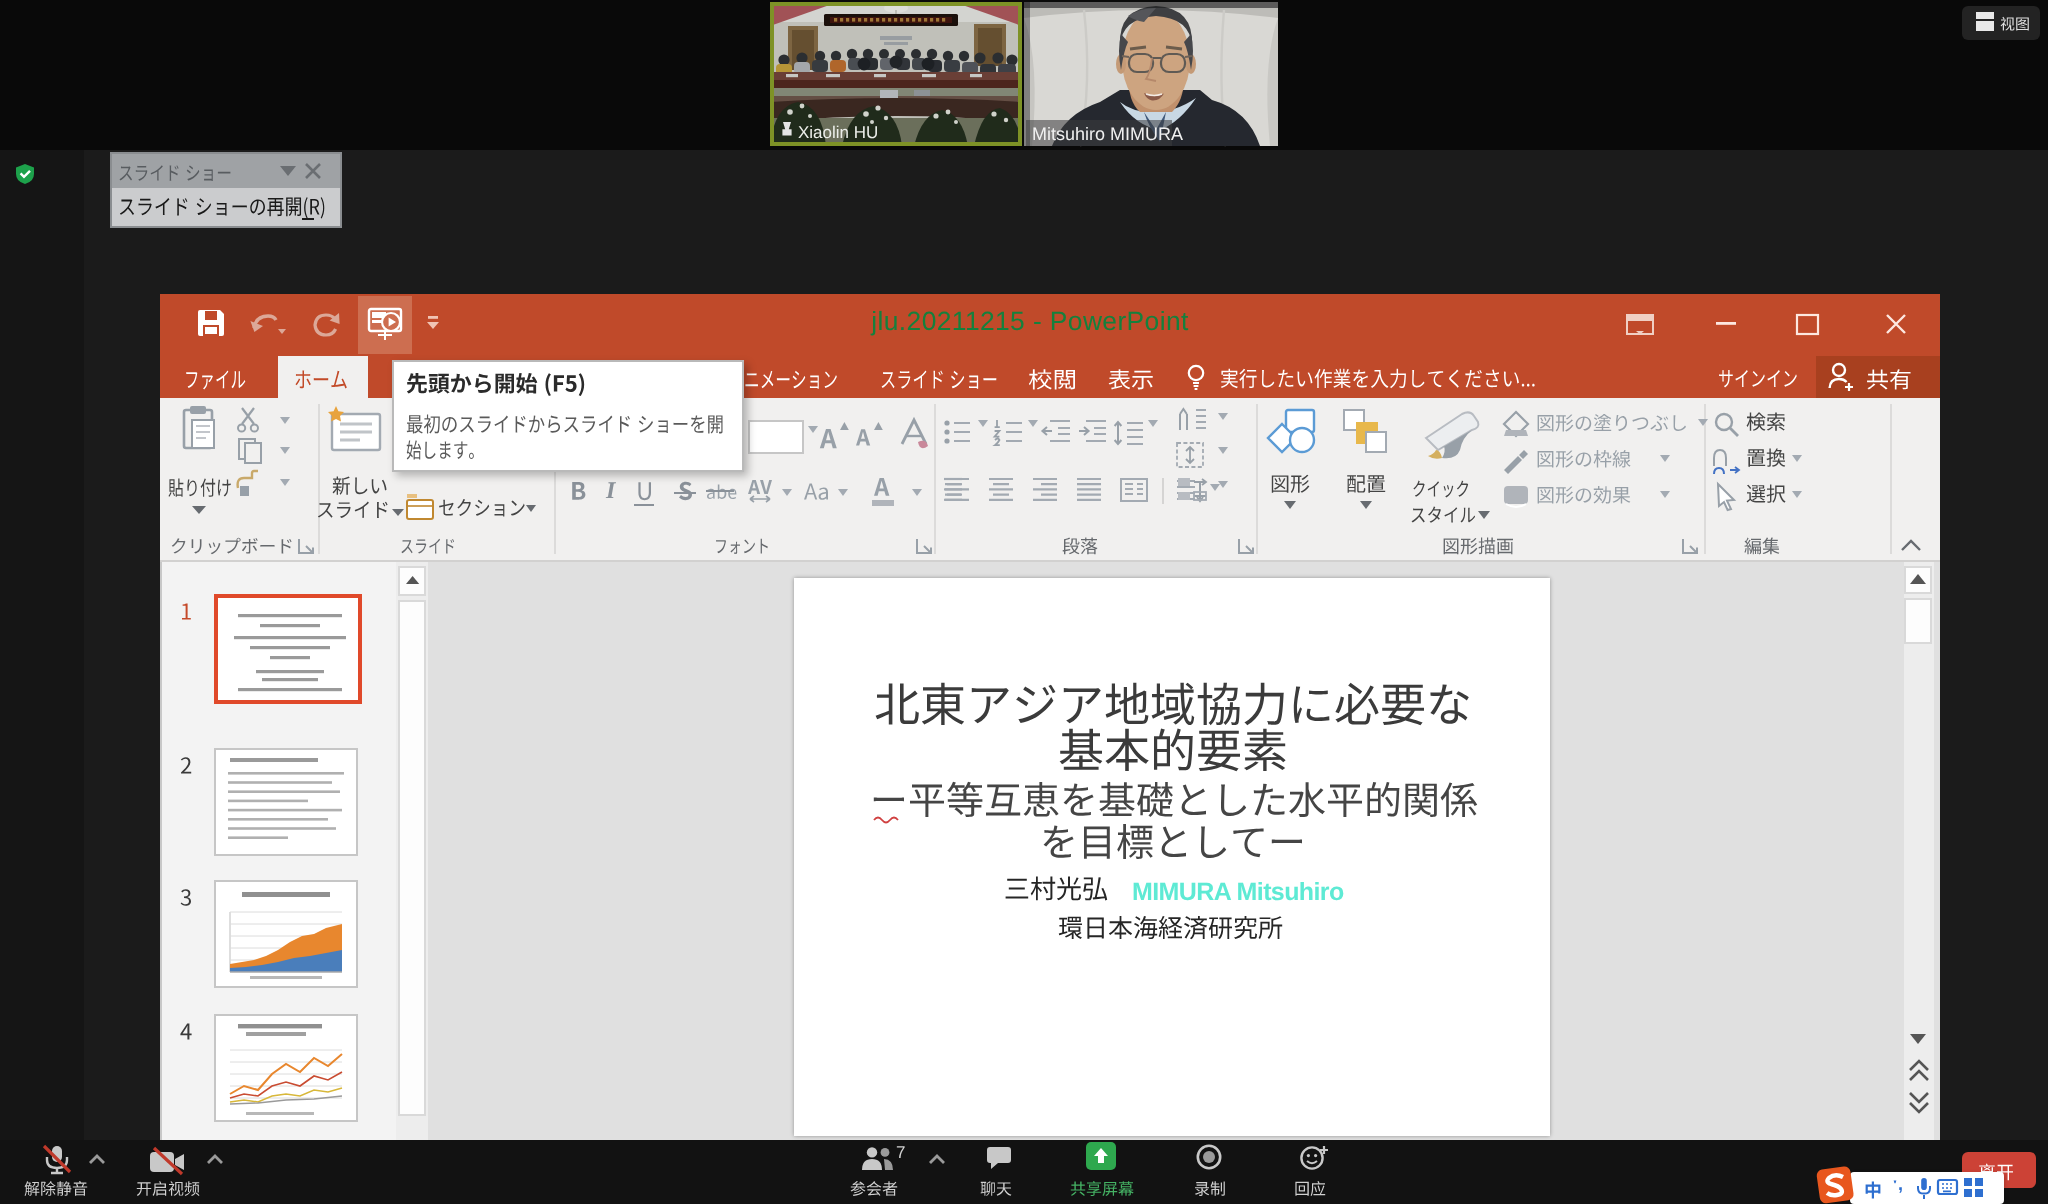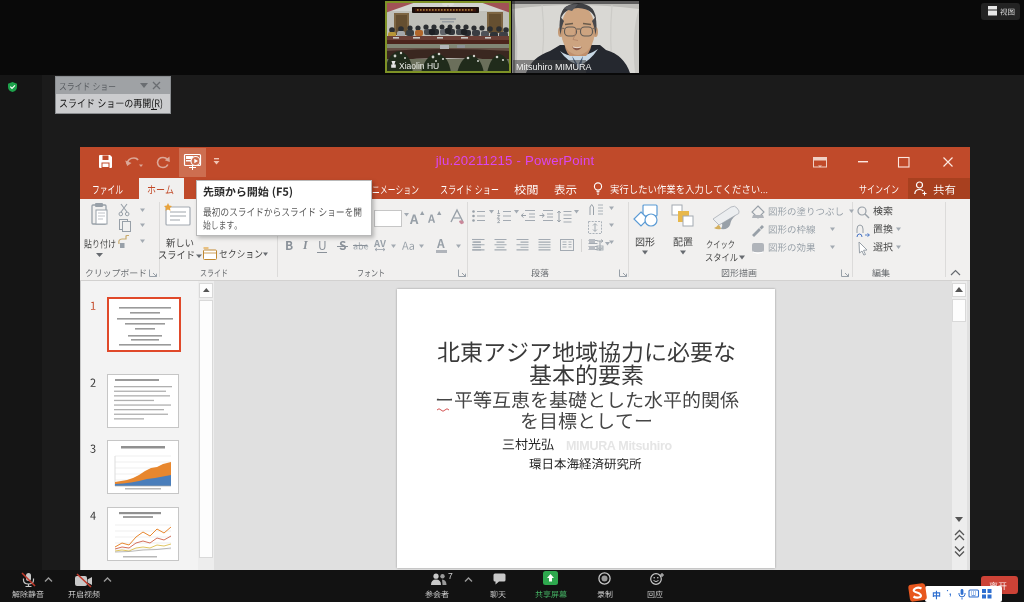--- a/index.html
+++ b/index.html
@@ -208,21 +208,21 @@
       <rect x="2" y="2" width="7" height="3" fill="#fff"></rect>
       <rect x="2" y="6" width="5" height="1.5" fill="#fff"></rect>
       <circle cx="11.5" cy="7" r="4.5" fill="#cd6e50" stroke="#fff" stroke-width="1.1"></circle>
       <path d="M10.3 4.8 L14 7 L10.3 9.2 Z" fill="#fff"></path>
       <path d="M5 13.5 l7 0 M8.5 12 l0 4" stroke="#fff" stroke-width="1"></path>
     </svg>
     <svg class="t" style="left:213px;top:158px" width="8" height="9" viewBox="0 0 8 9">
       <rect x="1" y="0" width="5" height="1.4" fill="#f0c4b4"></rect>
       <path d="M0.5 3 L6.5 3 L3.5 6.5 Z" fill="#f0c4b4"></path>
     </svg>
-    <div class="a" style="left:325px;top:152.5px;width:380px;text-align:center;font-size:13.2px;color:#d946ef;letter-spacing:0.2px">jlu.20211215 - PowerPoint</div>
+    <div class="a" style="left:325px;top:152.5px;width:380px;text-align:center;font-size:13.2px;color:#15803d;letter-spacing:0.2px">jlu.20211215 - PowerPoint</div>
     <svg class="t" style="left:813px;top:157px" width="15" height="11" viewBox="0 0 15 11">
       <rect x="0.5" y="0.5" width="13" height="9.5" fill="none" stroke="#f0d0c4" stroke-width="1"></rect>
       <rect x="0.5" y="0.5" width="13" height="3" fill="#f0d0c4"></rect>
       <path d="M5 8.5 l2 1.8 2 -1.8z" fill="#f0d0c4"></path>
     </svg>
     <svg class="t" style="left:858px;top:161px" width="11" height="2" viewBox="0 0 11 2">
       <rect width="10" height="1.4" fill="#fde8e0"></rect>
     </svg>
     <svg class="t" style="left:898px;top:157px" width="12" height="11" viewBox="0 0 12 11">
       <rect x="0.5" y="0.5" width="10.5" height="9.5" fill="none" stroke="#fde8e0" stroke-width="1.1"></rect>
@@ -786,21 +786,21 @@
       </g>
     </svg>
     <svg class="t" style="left:437px;top:408px" width="15" height="4" viewBox="0 0 15 4">
       <path d="M0 2 q2 -2.5 4 0 q2 2.5 4 0 q2 -2.5 4 0" stroke="#d04040" stroke-width="0.9" fill="none"></path>
     </svg>
     <svg class="t" style="left:502.0px;top:433.9px" width="55" height="21" viewBox="0 -15.1 55 21">
       <g>
         <path d="M1.6 -9.7V-8.7H11.4V-9.7ZM2.4 -5.4V-4.4H10.4V-5.4ZM0.8 -0.9V0.1H12.1V-0.9Z M19.6 -5.5C20.2 -4.5 20.9 -3.2 21.2 -2.3L22.1 -2.8C21.8 -3.6 21.1 -4.9 20.4 -5.9ZM23.2 -10.9V-8.2H19.3V-7.2H23.2V-0.3C23.2 -0.1 23.1 0 22.8 0C22.6 0 21.8 0 20.9 0C21 0.3 21.2 0.8 21.2 1C22.4 1 23.1 1 23.5 0.8C24 0.7 24.2 0.4 24.2 -0.3V-7.2H25.6V-8.2H24.2V-10.9ZM16 -10.9V-8.1H13.7V-7.2H15.8C15.4 -5.4 14.4 -3.4 13.4 -2.3C13.5 -2 13.8 -1.6 13.9 -1.4C14.7 -2.3 15.4 -3.8 16 -5.3V1H16.9V-4.9C17.4 -4.3 18.1 -3.5 18.3 -3L19 -3.8C18.7 -4.2 17.4 -5.6 16.9 -6V-7.2H18.9V-8.1H16.9V-10.9Z M27.8 -10C28.5 -8.9 29.1 -7.6 29.3 -6.7L30.3 -7.1C30 -8 29.3 -9.3 28.7 -10.3ZM36.3 -10.4C36 -9.4 35.3 -8 34.7 -7.1L35.5 -6.7C36.1 -7.6 36.8 -8.9 37.3 -10.1ZM32 -10.9V-6H26.7V-5H30.2C30 -2.6 29.5 -0.7 26.4 0.2C26.7 0.4 26.9 0.8 27.1 1C30.3 -0 31 -2.2 31.2 -5H33.6V-0.4C33.6 0.7 33.9 1 35.1 1C35.3 1 36.7 1 37 1C38.1 1 38.4 0.5 38.5 -1.7C38.2 -1.8 37.8 -1.9 37.6 -2.1C37.5 -0.2 37.4 0.1 36.9 0.1C36.6 0.1 35.5 0.1 35.2 0.1C34.7 0.1 34.6 0 34.6 -0.4V-5H38.3V-6H33V-10.9Z M40.3 -7.4C40.1 -6.1 39.9 -4.4 39.6 -3.4L40.6 -3.2L40.7 -3.8H43.4C43.2 -1.3 43 -0.3 42.7 -0C42.6 0.1 42.4 0.1 42.2 0.1C41.9 0.1 41.2 0.1 40.4 0C40.6 0.3 40.7 0.7 40.7 1C41.5 1 42.2 1.1 42.6 1C43 1 43.3 0.9 43.5 0.6C43.9 0.2 44.2 -1.1 44.4 -4.3C44.4 -4.4 44.4 -4.7 44.4 -4.7H40.9L41.2 -6.5H44.4V-10.4H39.9V-9.5H43.5V-7.4ZM48.7 -4.8C49.3 -3.6 49.8 -2.2 50.2 -0.9L46.4 -0.6C47.1 -3.3 47.9 -7.3 48.4 -10.3L47.3 -10.5C46.9 -7.4 46.1 -3.2 45.4 -0.5L44.4 -0.4L44.5 0.7C46.1 0.5 48.3 0.2 50.4 -0C50.5 0.4 50.6 0.8 50.6 1.1L51.6 0.8C51.4 -0.8 50.6 -3.2 49.6 -5.1Z" fill="#262626"></path>
       </g>
     </svg>
-    <div class="a" style="left:566px;top:439px;font-size:12.5px;font-weight:bold;letter-spacing:-0.3px;color:#e5e5e5">MIMURA Mitsuhiro</div>
+    <div class="a" style="left:566px;top:439px;font-size:12.5px;font-weight:bold;letter-spacing:-0.3px;color:#5eead4">MIMURA Mitsuhiro</div>
     <svg class="t" style="left:528.8px;top:453.5px" width="115" height="20" viewBox="0 -14.5 115 20">
       <g>
         <path d="M4.3 -6.8V-6H12V-6.8ZM6 -4.6H10.3V-3.4H6ZM9.4 -9.4H10.6V-8.2H9.4ZM7.5 -9.4H8.7V-8.2H7.5ZM5.7 -9.4H6.9V-8.2H5.7ZM4.9 -10.1V-7.5H11.4V-10.1ZM0.4 -1.8 0.6 -0.9C1.8 -1.2 3.3 -1.7 4.7 -2.1L4.6 -2.9L3 -2.5V-5.2H4.3V-6H3V-8.8H4.5V-9.6H0.6V-8.8H2.1V-6H0.7V-5.2H2.1V-2.2ZM11.1 -2.5C10.6 -2.2 9.9 -1.7 9.4 -1.4C9.1 -1.8 8.8 -2.2 8.6 -2.6H11.2V-5.3H5.1V-2.6H7.4C6.4 -1.7 4.8 -0.9 3.5 -0.4C3.6 -0.2 3.9 0.1 4 0.3C4.9 -0.1 6 -0.6 6.9 -1.3V1H7.8V-2L8 -2.2C8.7 -0.7 9.9 0.5 11.4 1C11.5 0.8 11.8 0.4 12 0.3C11.2 0 10.5 -0.4 9.9 -0.9C10.5 -1.2 11.2 -1.6 11.7 -2Z M15.7 -4.4H21.9V-0.9H15.7ZM15.7 -5.3V-8.7H21.9V-5.3ZM14.7 -9.7V0.9H15.7V0.1H21.9V0.8H22.9V-9.7Z M30.8 -10.5V-7.9H25.8V-6.9H30.2C29.1 -4.8 27.3 -2.7 25.4 -1.8C25.6 -1.6 25.9 -1.2 26.1 -1C27.9 -2.1 29.6 -3.9 30.8 -6.1V-2.3H28.3V-1.3H30.8V1H31.7V-1.3H34.1V-2.3H31.7V-6.1C32.9 -3.9 34.6 -2 36.4 -1C36.6 -1.3 36.9 -1.6 37.1 -1.8C35.2 -2.8 33.4 -4.8 32.3 -6.9H36.7V-7.9H31.7V-10.5Z M38.6 -9.7C39.4 -9.3 40.2 -8.7 40.7 -8.3L41.2 -9C40.8 -9.5 39.9 -10 39.1 -10.4ZM38 -6.4C38.8 -6 39.7 -5.5 40.1 -5L40.6 -5.8C40.2 -6.2 39.3 -6.7 38.5 -7ZM38.3 0.3 39.1 0.8C39.7 -0.3 40.5 -1.9 41 -3.2L40.2 -3.8C39.6 -2.3 38.9 -0.7 38.3 0.3ZM43 -10.5C42.6 -9 41.9 -7.6 41 -6.7C41.2 -6.5 41.6 -6.3 41.8 -6.1C42.2 -6.6 42.7 -7.3 43.1 -8.1H49.4V-8.9H43.5C43.6 -9.4 43.8 -9.8 44 -10.3ZM42.7 -7C42.6 -6.2 42.5 -5.3 42.4 -4.4H41.1V-3.5H42.2C42 -2.3 41.9 -1.1 41.7 -0.3L42.6 -0.2L42.7 -0.8H47.4C47.3 -0.3 47.2 -0.1 47.1 0C46.9 0.2 46.8 0.2 46.6 0.2C46.3 0.2 45.8 0.2 45.1 0.2C45.3 0.4 45.4 0.7 45.4 1C46 1 46.6 1 47 1C47.3 0.9 47.6 0.8 47.8 0.5C48 0.3 48.1 -0.1 48.2 -0.8H49.6V-1.6H48.4C48.4 -2.1 48.5 -2.8 48.5 -3.5H49.6V-4.4H48.5L48.6 -6.5C48.6 -6.6 48.7 -7 48.7 -7ZM43.5 -6.1H45.1L45 -4.4H43.2ZM45.9 -6.1H47.8L47.7 -4.4H45.8ZM43.1 -3.5H44.9L44.6 -1.6H42.8ZM45.7 -3.5H47.6C47.6 -2.7 47.5 -2.1 47.5 -1.6H45.5Z M53.7 -3.2C54 -2.5 54.4 -1.5 54.5 -0.9L55.2 -1.2C55.1 -1.8 54.8 -2.7 54.4 -3.4ZM51.1 -3.4C51 -2.2 50.7 -1.1 50.3 -0.4C50.5 -0.3 50.9 -0.1 51.1 -0C51.5 -0.8 51.8 -2 51.9 -3.2ZM60.2 -9C59.8 -8.2 59.2 -7.5 58.5 -6.9C57.8 -7.5 57.2 -8.2 56.9 -9ZM55.2 -9.9V-9H56.5L56 -8.8C56.4 -7.9 57 -7 57.8 -6.3C56.9 -5.8 56 -5.3 54.9 -5.1C55.1 -4.9 55.4 -4.5 55.5 -4.3C56.6 -4.6 57.6 -5.1 58.5 -5.7C59.4 -5.1 60.4 -4.6 61.6 -4.3C61.7 -4.5 62 -4.9 62.2 -5.1C61.1 -5.3 60.1 -5.7 59.2 -6.3C60.2 -7.2 61 -8.2 61.5 -9.6L60.9 -9.9L60.7 -9.9ZM58.1 -4.9V-3.1H55.7V-2.3H58.1V-0.2H54.9V0.6H62V-0.2H59V-2.3H61.5V-3.1H59V-4.9ZM50.4 -4.9 50.5 -4 52.5 -4.2V1H53.3V-4.2L54.3 -4.3C54.4 -4 54.5 -3.8 54.5 -3.6L55.2 -3.9C55.1 -4.5 54.6 -5.6 54.1 -6.4L53.4 -6.2C53.6 -5.8 53.8 -5.4 54 -5L52.1 -5C53 -6.1 53.9 -7.5 54.6 -8.7L53.9 -9.1C53.5 -8.4 53.1 -7.6 52.6 -6.8C52.4 -7.1 52.1 -7.4 51.8 -7.7C52.3 -8.3 52.8 -9.3 53.3 -10.2L52.4 -10.5C52.2 -9.8 51.7 -8.9 51.3 -8.2L51 -8.5L50.5 -7.9C51 -7.4 51.7 -6.6 52.1 -6.1C51.8 -5.7 51.5 -5.3 51.3 -4.9Z M63.6 -9.7C64.4 -9.3 65.4 -8.8 65.9 -8.3L66.4 -9.1C65.9 -9.5 65 -10.1 64.2 -10.4ZM63 -6.3C63.8 -6 64.8 -5.4 65.2 -5L65.8 -5.8C65.3 -6.2 64.3 -6.7 63.5 -7ZM63.3 0.2 64.2 0.8C64.8 -0.4 65.7 -1.9 66.3 -3.2L65.6 -3.8C64.9 -2.4 64 -0.8 63.3 0.2ZM70 -10.5V-9.2H66.5V-8.4H67.8C68.3 -7.6 69 -7 69.6 -6.6C68.6 -6.1 67.4 -5.8 66.1 -5.5C66.3 -5.3 66.5 -4.9 66.6 -4.7C68 -5 69.3 -5.5 70.5 -6.1C71.5 -5.5 72.8 -5.1 74.1 -4.8C74.2 -5.1 74.4 -5.5 74.6 -5.7C73.4 -5.9 72.3 -6.2 71.3 -6.6C72 -7.1 72.6 -7.7 73 -8.4H74.4V-9.2H70.9V-10.5ZM71.9 -8.4C71.6 -7.8 71.1 -7.4 70.5 -7C69.9 -7.4 69.3 -7.8 68.8 -8.4ZM72.4 -3.4V-2.2H68.4C68.5 -2.6 68.5 -3 68.5 -3.3V-3.4ZM67.6 -4.9V-3.3C67.6 -2.1 67.4 -0.5 66 0.6C66.2 0.7 66.5 1 66.7 1.1C67.6 0.4 68 -0.5 68.3 -1.4H72.4V1H73.3V-4.9H72.4V-4.2H68.5V-4.9Z M84.7 -8.9V-5.3H82.7V-8.9ZM80.4 -5.3V-4.4H81.8C81.7 -2.7 81.4 -0.8 80.1 0.5C80.4 0.6 80.7 0.9 80.9 1.1C82.3 -0.4 82.6 -2.5 82.6 -4.4H84.7V1H85.6V-4.4H87V-5.3H85.6V-8.9H86.8V-9.8H80.7V-8.9H81.8V-5.3ZM75.6 -9.8V-9H77.2C76.8 -7.1 76.3 -5.3 75.4 -4.1C75.5 -3.9 75.8 -3.3 75.8 -3.1C76.1 -3.4 76.3 -3.8 76.5 -4.1V0.4H77.3V-0.6H79.8V-6H77.3C77.6 -6.9 77.9 -7.9 78.1 -9H80V-9.8ZM77.3 -5.1H79V-1.4H77.3Z M92.5 -5.5V-4V-3.9H88.9V-3H92.4C92.1 -1.9 91.2 -0.6 88 0.3C88.3 0.5 88.5 0.8 88.7 1C92.2 0.1 93.1 -1.6 93.4 -3H95.8V-0.4C95.8 0.7 96 0.9 97 0.9C97.2 0.9 98.1 0.9 98.3 0.9C99.2 0.9 99.4 0.5 99.5 -1.5C99.3 -1.5 98.8 -1.7 98.6 -1.9C98.6 -0.2 98.5 0 98.2 0C98 0 97.3 0 97.1 0C96.8 0 96.7 -0 96.7 -0.4V-3.9H93.4V-3.9V-5.5ZM88.5 -9.3V-7.1H89.4V-8.5H91.8C91.5 -6.8 90.9 -5.9 88.3 -5.4C88.5 -5.2 88.7 -4.9 88.8 -4.6C91.7 -5.2 92.5 -6.4 92.7 -8.5H94.7V-6.3C94.7 -5.4 94.9 -5.1 96 -5.1C96.2 -5.1 97.5 -5.1 97.8 -5.1C98.6 -5.1 98.9 -5.4 99 -6.5C98.7 -6.6 98.3 -6.7 98.1 -6.9C98.1 -6.1 98 -5.9 97.7 -5.9C97.4 -5.9 96.3 -5.9 96.1 -5.9C95.7 -5.9 95.6 -6 95.6 -6.3V-8.5H98.2V-7.2H99.1V-9.3H94.2V-10.5H93.3V-9.3Z M100.8 -9.8V-9H106.2V-9.8ZM111 -10.4C110.2 -9.9 108.8 -9.4 107.4 -9.1L106.7 -9.3V-5.9C106.7 -4 106.5 -1.5 104.8 0.3C105 0.5 105.3 0.8 105.5 1C107.2 -0.9 107.5 -3.4 107.6 -5.3H109.8V1H110.7V-5.3H112.1V-6.2H107.6V-8.3C109.1 -8.6 110.7 -9.1 111.8 -9.7ZM101.2 -7.6V-4.3C101.2 -2.8 101.1 -0.9 100.3 0.5C100.5 0.6 100.8 0.9 101 1C101.9 -0.3 102.1 -2.2 102.1 -3.7H105.8V-7.6ZM102.1 -6.8H104.9V-4.6H102.1Z" fill="#262626"></path>
       </g>
     </svg>
     <div style="position:absolute;left:952px;top:281px;width:15px;height:289px;background:#ededed"></div>
     <div style="position:absolute;left:952px;top:283px;width:14px;height:14px;background:#fdfdfd;border:1px solid #d9d9d9"></div>
     <svg class="t" style="left:955px;top:287px" width="8" height="6" viewBox="0 0 8 6">
       <path d="M4 0 L8 5 L0 5 Z" fill="#555"></path>
     </svg>

